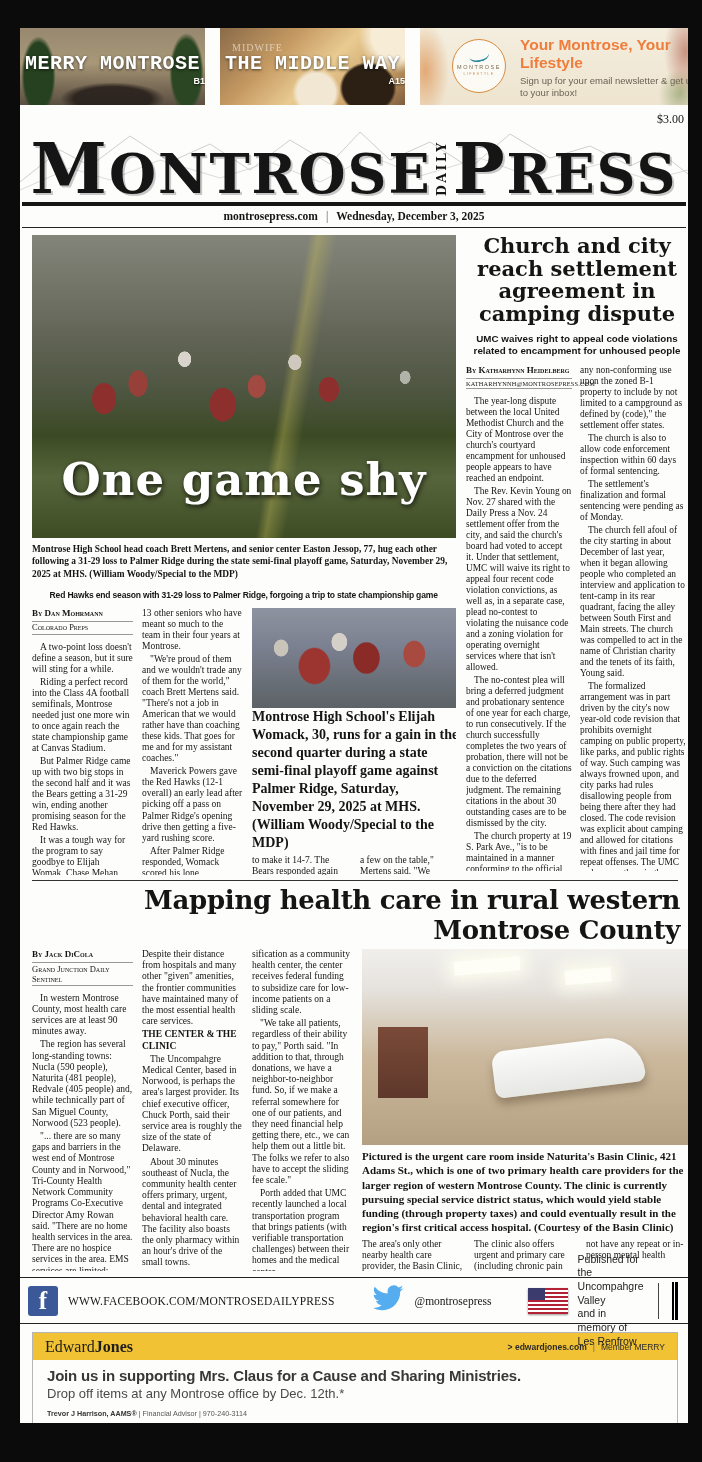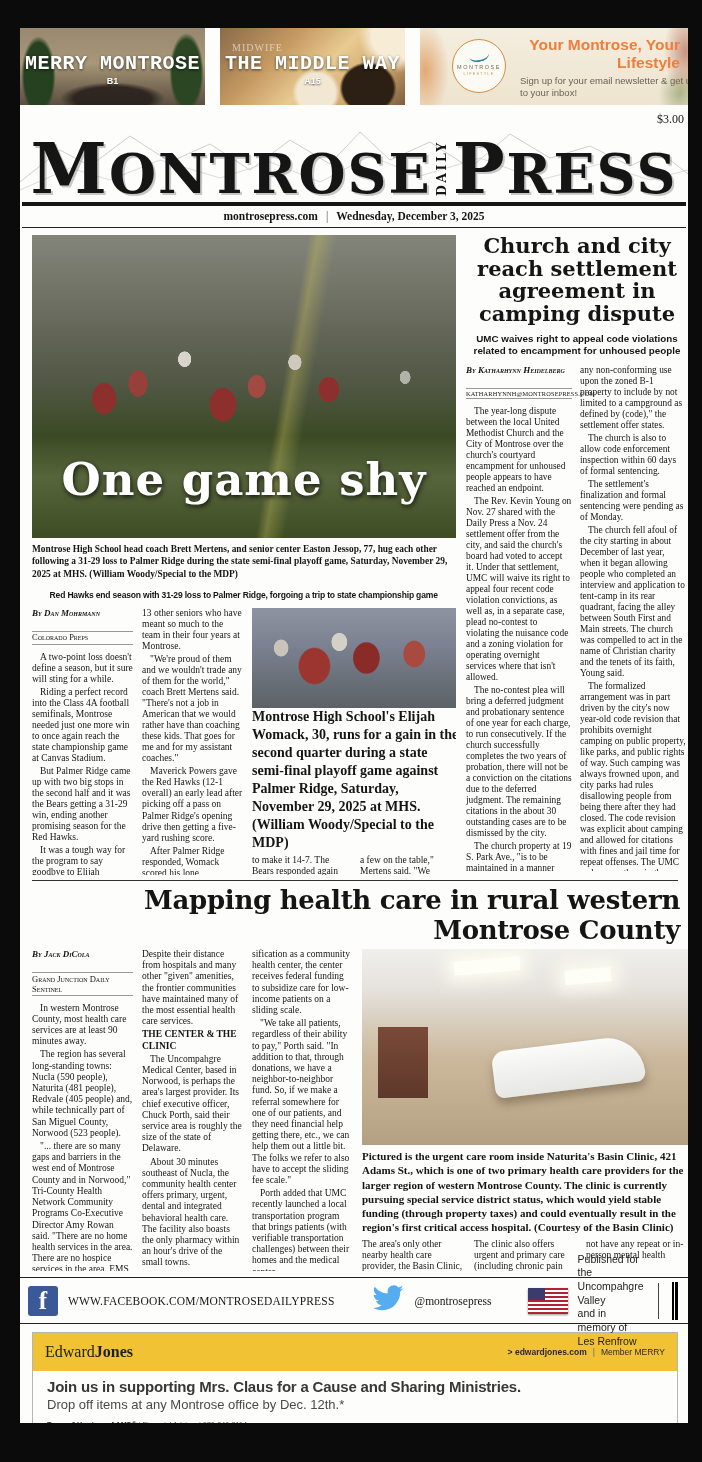--- a/index.html
+++ b/index.html
@@ -16,36 +16,36 @@
     radial-gradient(8px 14px at 6% 80%,#a33030 60%,transparent 70%),
     linear-gradient(180deg,#97876f 0%,#a99878 45%,#80715b 72%,#5a4f41 100%);}
   .promo-middle{background:
     radial-gradient(46px 42px at 80% 78%,#2c2015 55%,transparent 62%),
     radial-gradient(40px 40px at 52% 84%,#f2e7d2 48%,transparent 60%),
     radial-gradient(60px 60px at 95% 10%,#f7ecd6 40%,transparent 62%),
     linear-gradient(135deg,#8a6a49 0%,#c59a62 32%,#e9cb92 55%,#c9a066 80%,#7e5c3e 100%);}
   .promo-title{position:absolute;left:0;right:0;top:24px;text-align:center;color:#fff;
     font-family:Liberation Mono, monospace;font-weight:bold;font-size:20px;letter-spacing:.5px;
     text-shadow:0 1px 3px rgba(0,0,0,.65);}
-  .promo-page{position:absolute;left:0;right:0;top:48px;text-align:center;color:#fff;
+  .promo-page{position:absolute;left:0;right:0;top:48px;text-align:right;color:#fff;
     font-family:"Liberation Sans",sans-serif;font-weight:bold;font-size:9px;text-shadow:0 1px 2px rgba(0,0,0,.6);}
   .bgword{position:absolute;left:12px;top:14px;color:rgba(255,255,255,.55);font-size:10px;letter-spacing:1px;}
   .lifestyle{flex:1;position:relative;overflow:hidden;cursor:pointer;background:
     radial-gradient(34px 70px at 2% 55%,rgba(214,118,38,.55),transparent 70%),
     radial-gradient(30px 60px at 99% 30%,rgba(158,60,40,.5),transparent 72%),
     radial-gradient(30px 34px at 97% 85%,rgba(92,118,48,.45),transparent 72%),
     linear-gradient(180deg,#f4eedf,#eee4cf);}
   .ls-logo{position:absolute;left:32px;top:11px;width:54px;height:54px;border-radius:50%;
     background:#fcfaf4;border:1.5px solid #d88a3c;box-sizing:border-box;text-align:center;
     font-family:"Liberation Sans",sans-serif;color:#7a6a55;}
   .ls-logo .mark{display:block;width:20px;height:11px;margin:9px auto 1px;border-bottom:2px solid #2b8a9d;border-radius:0 0 60% 60%;transform:rotate(-12deg);}
   .ls-logo .l1{display:block;font-size:5.5px;letter-spacing:1.5px;margin-top:2px;}
   .ls-logo .l2{display:block;font-size:3.8px;letter-spacing:1.2px;color:#c99a5a;margin-top:2px;}
   .ls-text{position:absolute;left:100px;top:8px;right:8px;font-family:"Liberation Sans",sans-serif;}
-  .ls-title{color:#ef7d3b;font-weight:bold;font-size:15.5px;text-align:right;}
+  .ls-title{color:#ef7d3b;font-weight:bold;font-size:15.5px;}
   .ls-sub{color:#6b6254;font-size:9.5px;line-height:1.25;margin-top:3px;width:230px;}
   .ls-url{color:#2b8a9d;font-weight:bold;font-size:12.5px;margin-top:4px;}
 
   
   .masthead{position:relative;height:88px;margin-top:7px;}
   .price{position:absolute;top:0;right:4px;font-size:12px;}
   .mountains{position:absolute;left:0;top:10px;width:100%;height:76px;}
   .logo-row{position:absolute;left:0;right:0;bottom:0;display:flex;align-items:flex-end;justify-content:center;}
   .mast-word{font-family:"DejaVu Serif",serif;font-weight:bold;font-size:54px;line-height:.92;
     text-transform:uppercase;letter-spacing:2px;text-shadow:2px 2px 0 rgba(40,40,40,.25);}
@@ -76,21 +76,21 @@
     text-shadow:1px 2px 5px rgba(0,0,0,.8);}
   .hero-caption{font-size:9.4px;font-weight:bold;line-height:1.32;margin:5px 2px 3px 0;}
   .deck{text-align:center;margin:4px 0 6px;overflow:hidden;}
   .deck-inner{display:inline-block;white-space:nowrap;transform:scaleX(.93);transform-origin:center;
     font-family:"Liberation Sans",sans-serif;font-weight:bold;font-size:9.2px;letter-spacing:-.2px;}
   .hawks-body{display:flex;gap:9px;height:283px;overflow:hidden;}
   .ncol{width:101px;flex:0 0 101px;font-size:9.5px;line-height:1.16;text-align:left;}
   .ncol p,.mini p,.railcol p,.hcol p{margin:0 0 2px;text-indent:8px;}
   .cont p:first-child{text-indent:0;}
   .byline-block{margin-bottom:7px;}
-  .byline{font-variant:small-caps;font-weight:bold;font-size:9px;border-bottom:1px solid #999;padding-bottom:12px;font-style:italic;}
+  .byline{font-variant:small-caps;font-weight:bold;font-size:9px;border-bottom:1px solid #999;padding-bottom:2px;}
   .credit{font-variant:small-caps;font-size:8.5px;border-bottom:1px solid #999;padding:1px 0;}
   .email{font-size:6.3px;text-transform:uppercase;letter-spacing:.2px;border-bottom:1px solid #999;padding:1px 0;}
   .hawks-right{flex:1;}
   .inset-photo{height:100px;background:
     radial-gradient(26px 30px at 30% 58%,#9c3430 58%,transparent 63%),
     radial-gradient(22px 26px at 55% 50%,#8a2b28 58%,transparent 63%),
     radial-gradient(18px 22px at 78% 46%,#a84a40 58%,transparent 63%),
     radial-gradient(13px 15px at 42% 34%,#d4d0c8 58%,transparent 63%),
     radial-gradient(12px 14px at 14% 40%,#c9c4ba 58%,transparent 63%),
     linear-gradient(180deg,#8e93a0 0%,#7b8090 40%,#6a7078 72%,#5c6266 100%);}
@@ -141,21 +141,21 @@
   .flag{position:relative;width:40px;height:26px;flex:0 0 40px;margin-left:26px;
     background:repeating-linear-gradient(180deg,#b22234 0 2px,#fff 2px 4px);box-shadow:0 1px 2px rgba(0,0,0,.4);}
   .flag::after{content:"";position:absolute;left:0;top:0;width:17px;height:12px;background:#3c3b6e;}
   .published{font-family:"Liberation Sans",sans-serif;font-size:10.5px;line-height:1.3;color:#222;}
   .vdiv{width:1px;height:36px;background:#444;margin:0 4px;}
   .barcode{width:52px;height:38px;background:
     repeating-linear-gradient(90deg,#000 0 2px,#fff 2px 3px,#000 3px 6px,#fff 6px 8px,#000 8px 9px,#fff 9px 13px,#000 13px 14px,#fff 14px 16px);}
 
   
   .ej{margin:8px 10px 0 12px;border:1px solid #b5b5b5;}
-  .ej-bar{background:#f1c233;height:38px;display:flex;align-items:center;justify-content:space-between;padding:0 12px;}
+  .ej-bar{background:#f1c233;height:27px;display:flex;align-items:center;justify-content:space-between;padding:0 12px;}
   .ej-logo{font-family:"Liberation Serif",serif;font-size:16px;color:#1d1d1d;cursor:default;}
   .ej-logo b{font-weight:bold;}
   .ej-links{font-family:"Liberation Sans",sans-serif;font-size:8.5px;color:#2a2a2a;}
   .ej-links b{cursor:pointer;}
   .ej-links .sep{margin:0 6px;color:#6a6a6a;}
   .ej-body{padding:7px 14px 2px;font-family:"Liberation Sans",sans-serif;}
   .ej-headline{font-size:15px;font-weight:bold;color:#383838;letter-spacing:-.2px;}
   .ej-sub{font-size:13px;color:#4a4a4a;margin-top:2px;}
   .ej-advisors{display:flex;gap:16px;margin-top:8px;flex-direction:column;}
   .adv-col{flex:1;font-size:7.2px;color:#555;}

